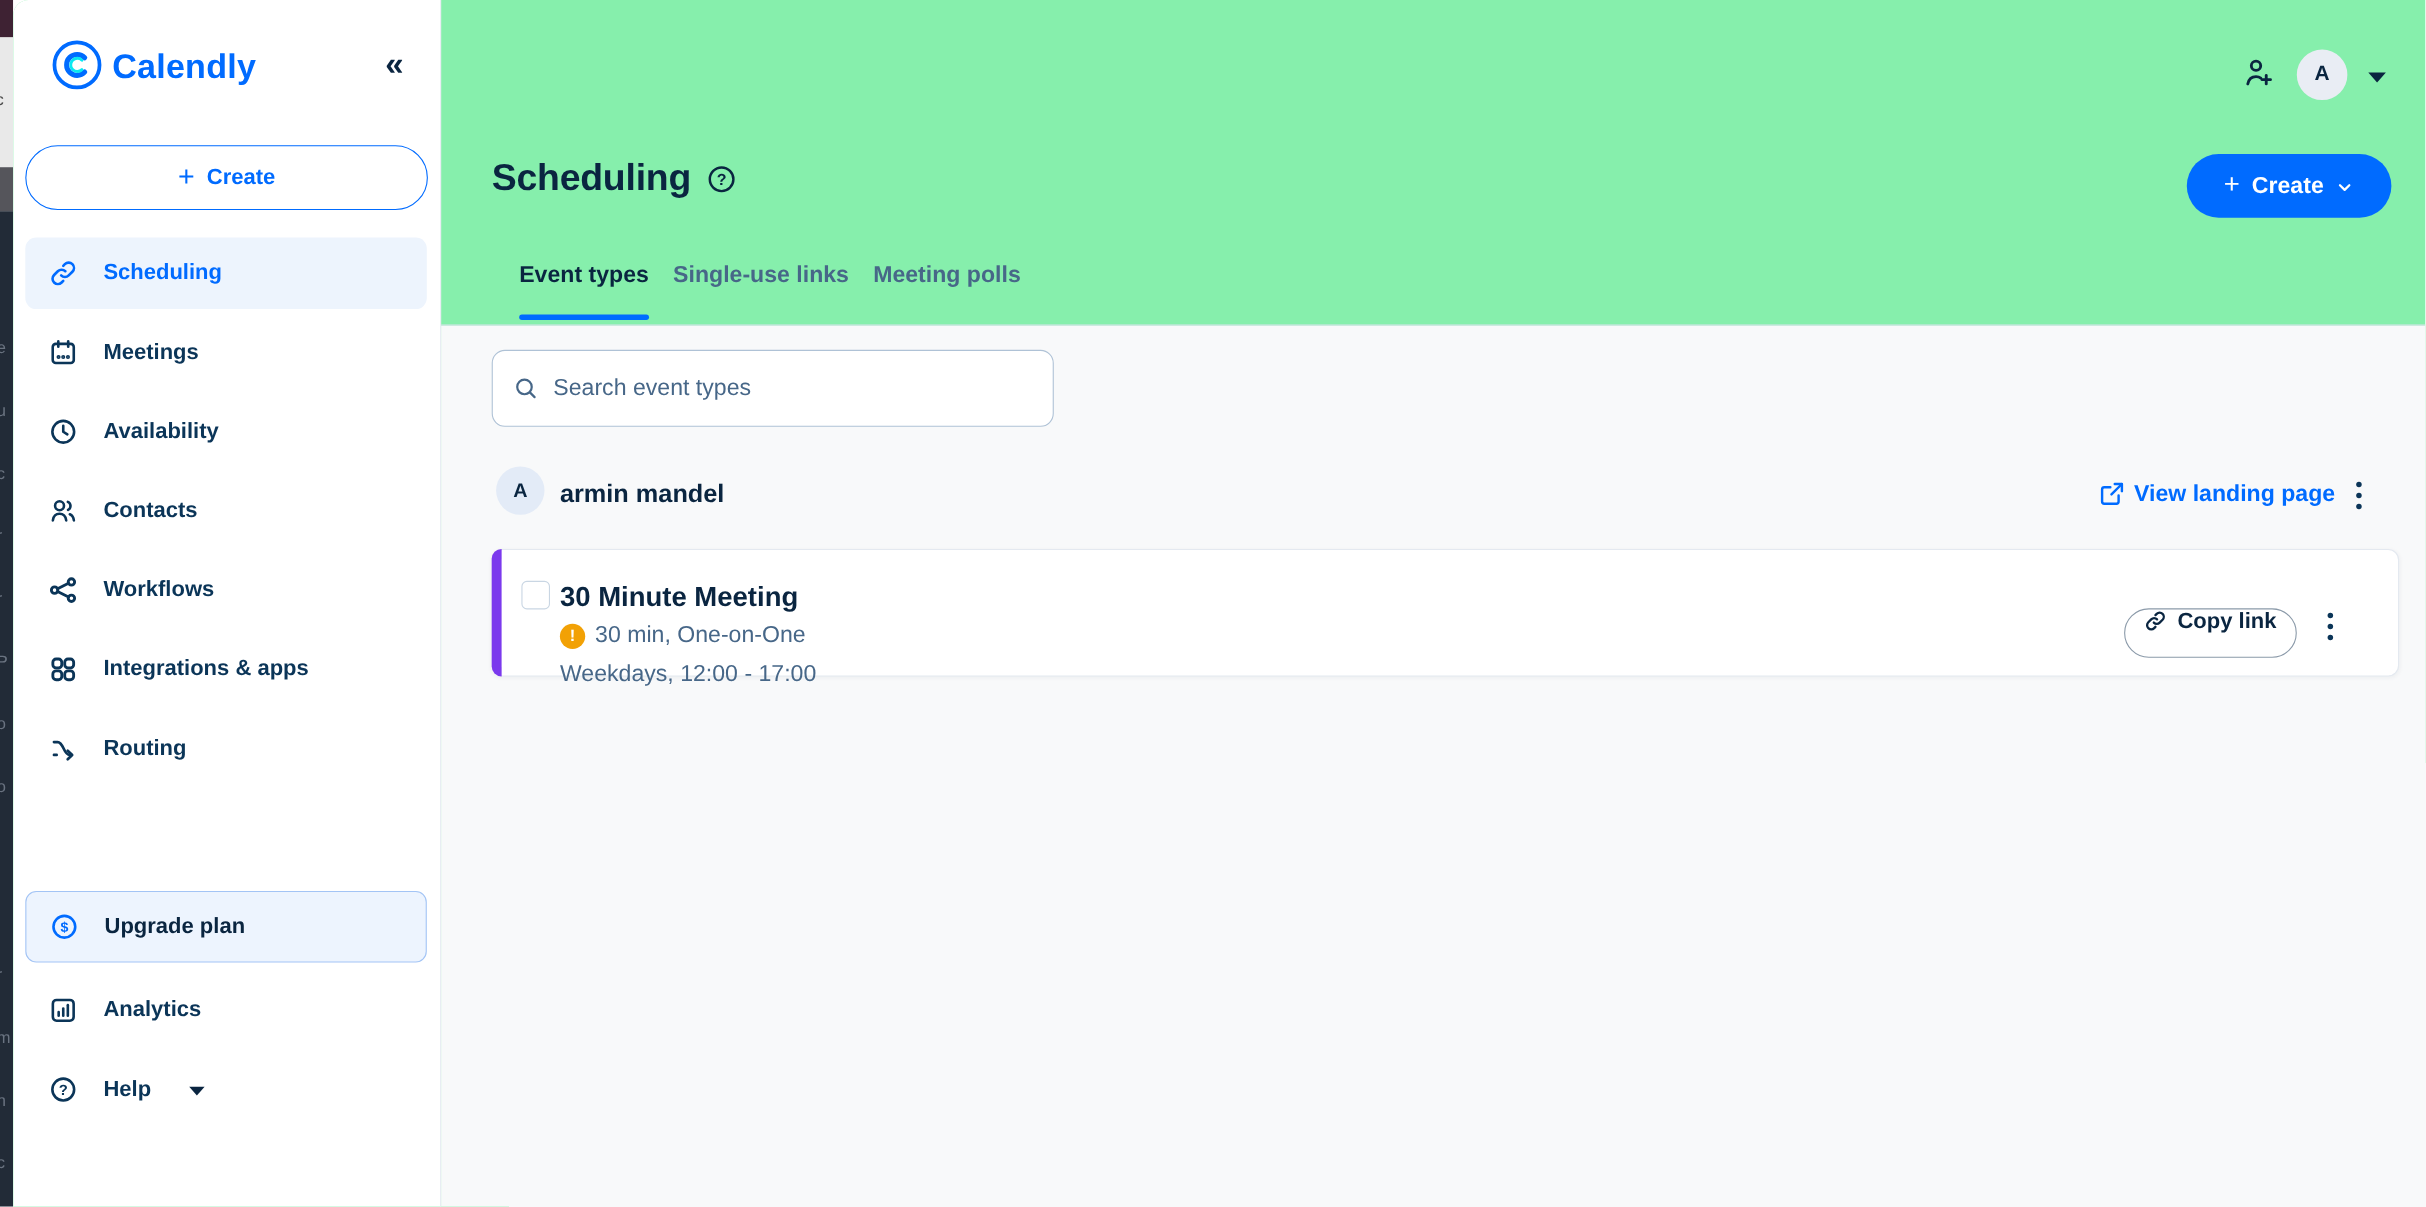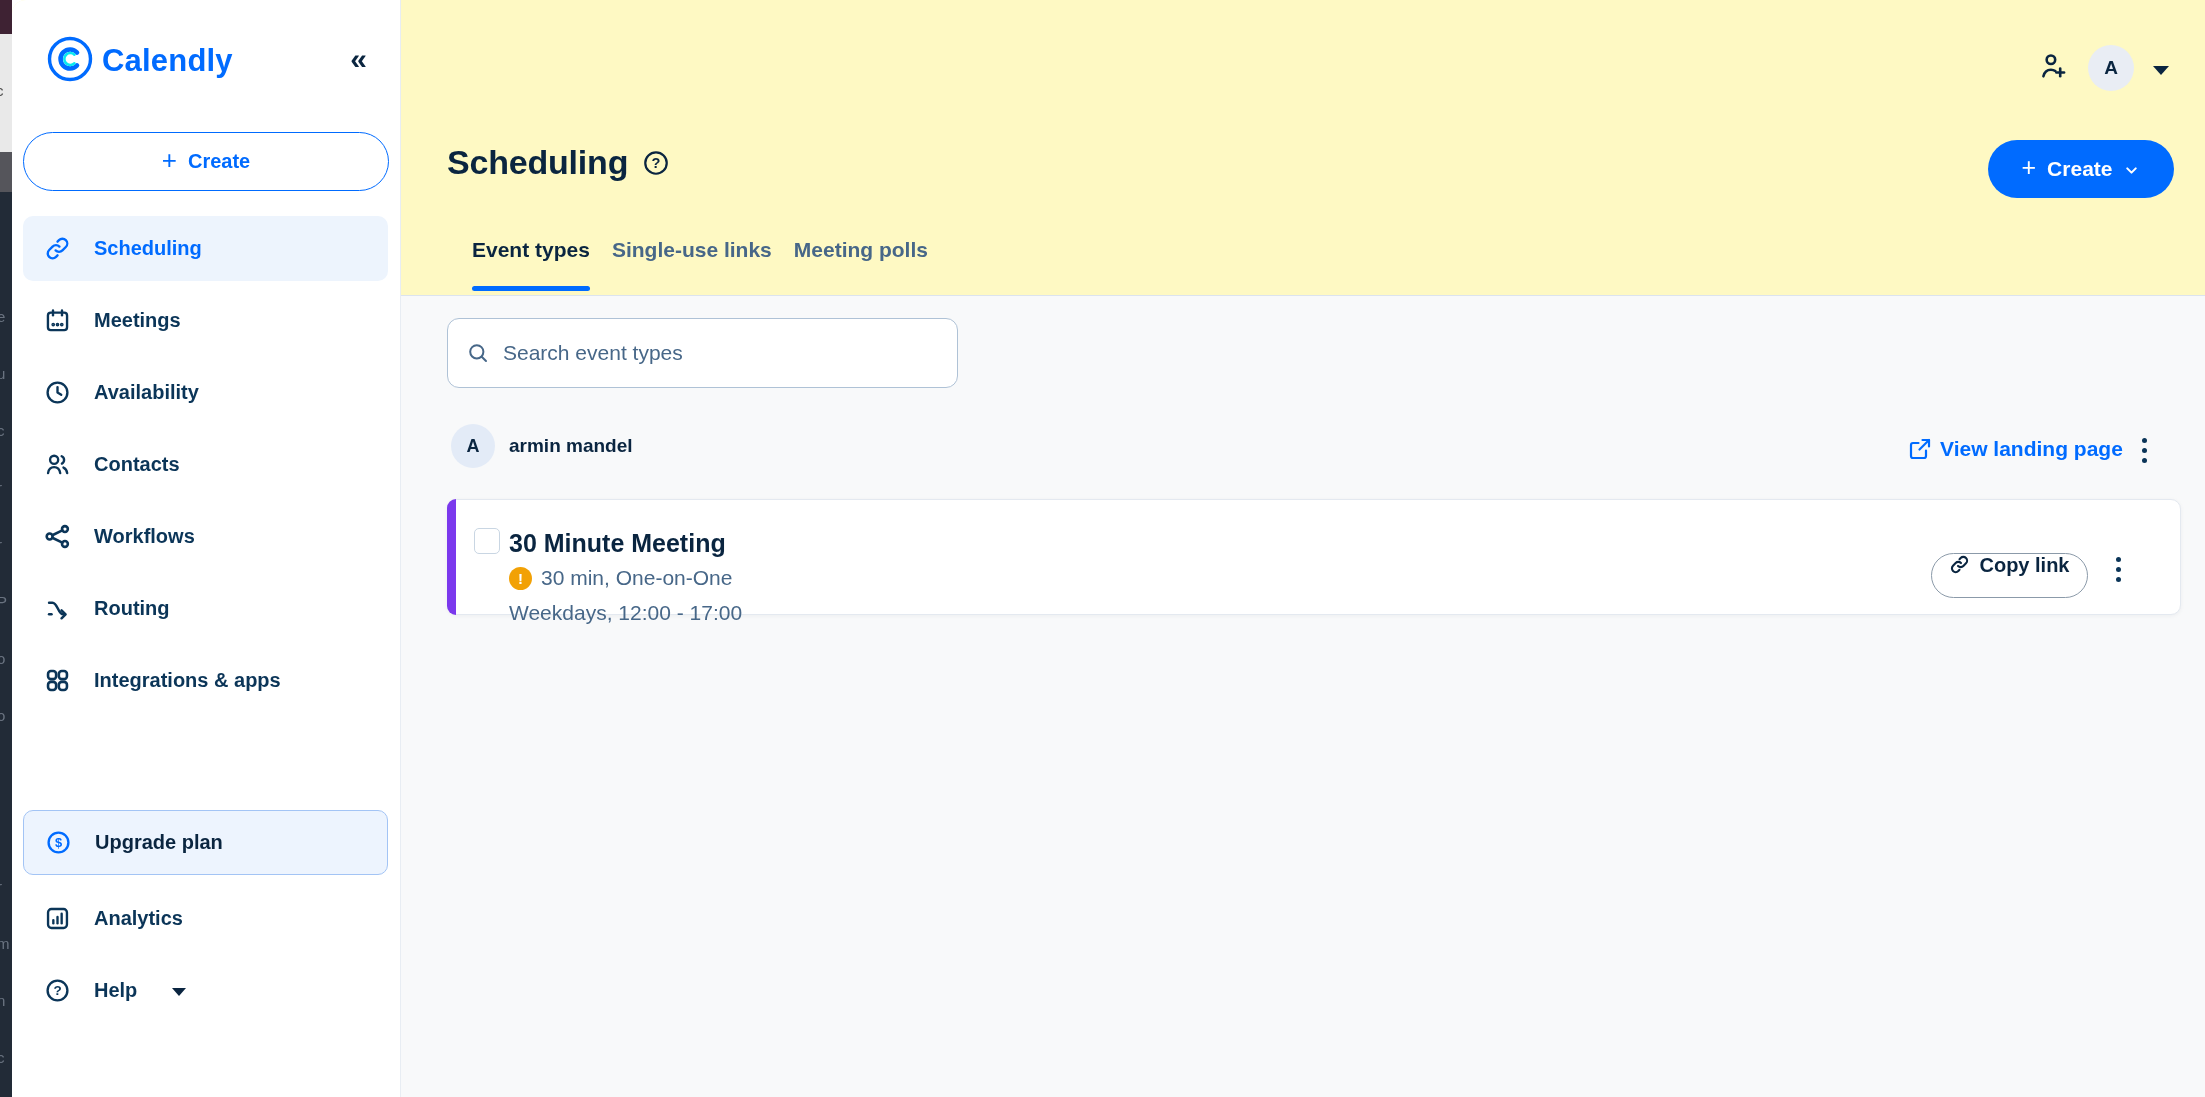--- a/index.html
+++ b/index.html
@@ -25,21 +25,21 @@
   .seg-maroon{ height:34px; background:#3E2233; }
   .seg-light{ height:118px; background:#E9E9E9; color:#4a4a4a; font-size:15px; padding-top:48px; overflow:hidden; }
   .seg-light span{ display:block; margin-left:-4px; }
   .seg-gray{ height:40px; background:#55555B; }
   .seg-navy{ height:905px; background:#222B37; padding-top:96px; overflow:hidden; }
   .strip-glyph{ display:block; height:57px; line-height:57px; margin-left:-3px;
     font-size:15px; color:rgba(165,175,190,0.55); }
 
   
   #app{ position:absolute; left:12px; top:0; width:2193px; height:1097px;
-    background:#fef9c3; border-top-left-radius:14px; overflow:hidden; }
+    background:#86efac; border-top-left-radius:14px; overflow:hidden; }
 
   
   #sidebar{ position:absolute; left:0; top:0; width:389px; height:1097px;
     background:#fff; border-right:1px solid #E8EDF3; }
   .logo-row{ position:absolute; left:35px; top:37px; right:36px; height:48px;
     display:flex; align-items:center; justify-content:space-between; }
   .logo{ display:flex; align-items:center; gap:9px; cursor:pointer; text-decoration:none; }
   .logo-text{ font-size:31px; font-weight:700; color:var(--blue); letter-spacing:.2px; }
   .collapse{ font-size:30px; font-weight:800; color:var(--ink); letter-spacing:-3px; cursor:pointer; line-height:1; padding-bottom:4px; }
 
@@ -101,21 +101,21 @@
     background:#fff; border:1px solid #AFC2D6; border-radius:12px;
     display:flex; align-items:center; padding:0 18px; gap:13px; }
   .search-box svg{ width:24px; height:24px; flex:none; }
   .search-box input{ border:none; outline:none; flex:1; font-family:inherit;
     font-size:21px; color:var(--ink); background:transparent; }
   .search-box input::placeholder{ color:var(--muted); opacity:1; }
 
   .owner-avatar{ position:absolute; left:439px; top:424px; width:44px; height:44px; border-radius:50%;
     background:#E3EBF7; display:flex; align-items:center; justify-content:center;
     color:var(--ink); font-size:18px; font-weight:600; }
-  .owner-name{ position:absolute; left:497px; top:435px; font-size:19px; font-weight:700; color:var(--ink); }
+  .owner-name{ position:absolute; left:497px; top:435px; font-size:23px; font-weight:700; color:var(--ink); }
 
   .landing-link{ position:absolute; left:1896px; top:437px; display:flex; align-items:center; gap:8px;
     color:var(--blue); font-size:21px; font-weight:600; cursor:pointer;justify-content:space-between; }
   .landing-link svg{ width:24px; height:24px; }
 
   .kebab{ display:flex; flex-direction:column; gap:5px; align-items:center; cursor:pointer; padding:4px; }
   .kebab .dot{ width:5px; height:5px; border-radius:50%; background:var(--navy); }
   .owner-kebab{ position:absolute; left:2126px; top:434px; }
 
   .event-card{ position:absolute; left:435px; top:499px; width:1734px; height:116px;
@@ -240,38 +240,38 @@
               <circle cx="18.6" cy="5.4" r="2.6"></circle>
               <circle cx="18.6" cy="18.6" r="2.6"></circle>
             <line x1="7.4" y1="10.9" x2="16.3" y2="6.5"></line>
             <line x1="7.4" y1="13.1" x2="16.3" y2="17.5"></line>
           </svg>
         </span>
         <span class="nav-label">Workflows</span>
       </div>
       <div class="nav-item">
         <span class="nav-icon">
-          <svg viewBox="0 0 24 24" fill="none" stroke="currentColor" stroke-width="2.2" stroke-linecap="round" stroke-linejoin="round">
-            <path d="M4.5 6.8h3c4.8 0 4.8 10.4 9.6 10.4h1.4"></path>
-            <polyline points="15.6,13.7 19.2,17.2 15.6,20.7"></polyline>
-            <path d="M4.5 17.2h2.2"></path>
-          </svg>
-        </span>
-        <span class="nav-label">Routing</span>
-      </div>
-      <div class="nav-item">
-        <span class="nav-icon">
           <svg viewBox="0 0 24 24" fill="none" stroke="currentColor" stroke-width="2.3" stroke-linecap="round" stroke-linejoin="round">
             <rect x="3.6" y="3.6" width="7.2" height="7.2" rx="2.6"></rect>
             <rect x="13.2" y="3.6" width="7.2" height="7.2" rx="2.6"></rect>
             <rect x="3.6" y="13.2" width="7.2" height="7.2" rx="2.6"></rect>
             <rect x="13.2" y="13.2" width="7.2" height="7.2" rx="2.6"></rect>
           </svg>
         </span>
         <span class="nav-label">Integrations &amp; apps</span>
+      </div>
+      <div class="nav-item">
+        <span class="nav-icon">
+          <svg viewBox="0 0 24 24" fill="none" stroke="currentColor" stroke-width="2.2" stroke-linecap="round" stroke-linejoin="round">
+            <path d="M4.5 6.8h3c4.8 0 4.8 10.4 9.6 10.4h1.4"></path>
+            <polyline points="15.6,13.7 19.2,17.2 15.6,20.7"></polyline>
+            <path d="M4.5 17.2h2.2"></path>
+          </svg>
+        </span>
+        <span class="nav-label">Routing</span>
       </div>
     </nav>
 
     <div class="upgrade">
       <span class="nav-icon">
         <svg viewBox="0 0 24 24" fill="none" stroke="currentColor" stroke-width="2.1">
           <circle cx="12" cy="12" r="8.8"></circle>
           <text x="12" y="16.2" text-anchor="middle" font-size="11.5" font-weight="bold" fill="currentColor" stroke="none" font-family="Liberation Sans, sans-serif">$</text>
         </svg>
       </span>

